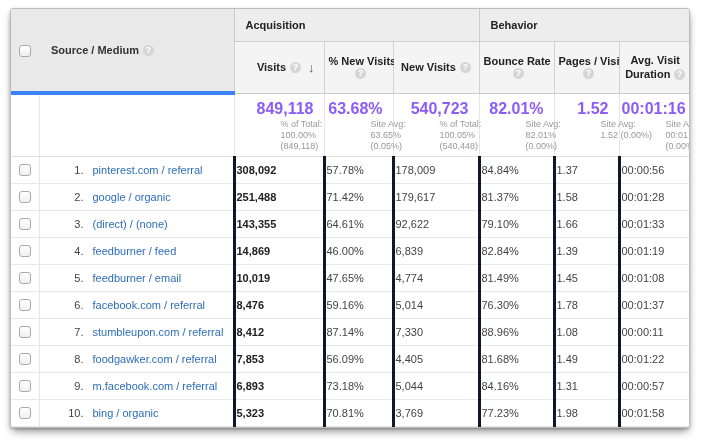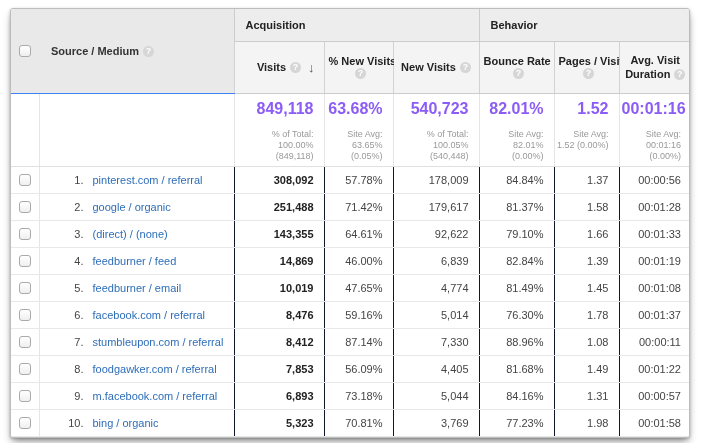--- a/index.html
+++ b/index.html
@@ -24,21 +24,21 @@
     border-collapse: collapse;
     table-layout: fixed;
     width: 100%;
   }
   th, td { margin: 0; }
 
   
   tr.group-row { height: 32px; }
   th.corner {
     background: #e9e9e9;
-    border-bottom: 1px solid #3b82f6;
+    border-bottom: 4px solid #3b82f6;
     vertical-align: middle;
     font-size: 11px; font-weight: bold; color: #333;
   }
   th.corner-check { text-align: center; }
   th.corner-source { text-align: left; padding-left: 12px; }
   th.group-label {
     background: #ededed;
     border-left: 1px solid #cccccc;
     border-bottom: 1px solid #cccccc;
     text-align: left;
@@ -101,40 +101,40 @@
   tr.summary-row td.blank { border-left: none; }
   tr.summary-row td.blank + td.blank { border-left: 1px solid #e5e5e5; }
   td.sum { text-align: right; padding: 5px 10px 4px 2px; }
   .big {
     font-size: 16px;
     font-weight: bold;
     color: #8b5cf6;
     line-height: 19px;
     white-space: nowrap;
   }
-  .sub { margin-top: 11px; }
+  .sub { margin-top: 1px; padding-left: 44px; }
   .sub div {
     font-size: 9px;
     color: #999999;
     line-height: 11px;
     white-space: nowrap;
   }
 
   
   tr.data-row { height: 27px; }
   tr.data-row td {
     font-size: 11px;
     color: #444;
     border-bottom: 1px solid #e8e8e8;
     vertical-align: middle;
     background: #fff;
   }
   td.check-cell { text-align: center; }
   td.source-cell { border-left: 1px solid #e5e5e5; padding-left: 22px; text-align: left; }
-  td.metric { border-left: 1px solid #0f172a; text-align: right; padding-right: 10px; }
+  td.metric { border-left: 3px solid #0f172a; padding-right: 10px; }
   td.metric.visits { font-weight: bold; color: #222; }
   .rank {
     display: inline-block;
     width: 22px;
     text-align: right;
     margin-right: 9px;
     color: #444;
   }
   a.srclink { color: #2e6eb8; text-decoration: none; }
 </style>

